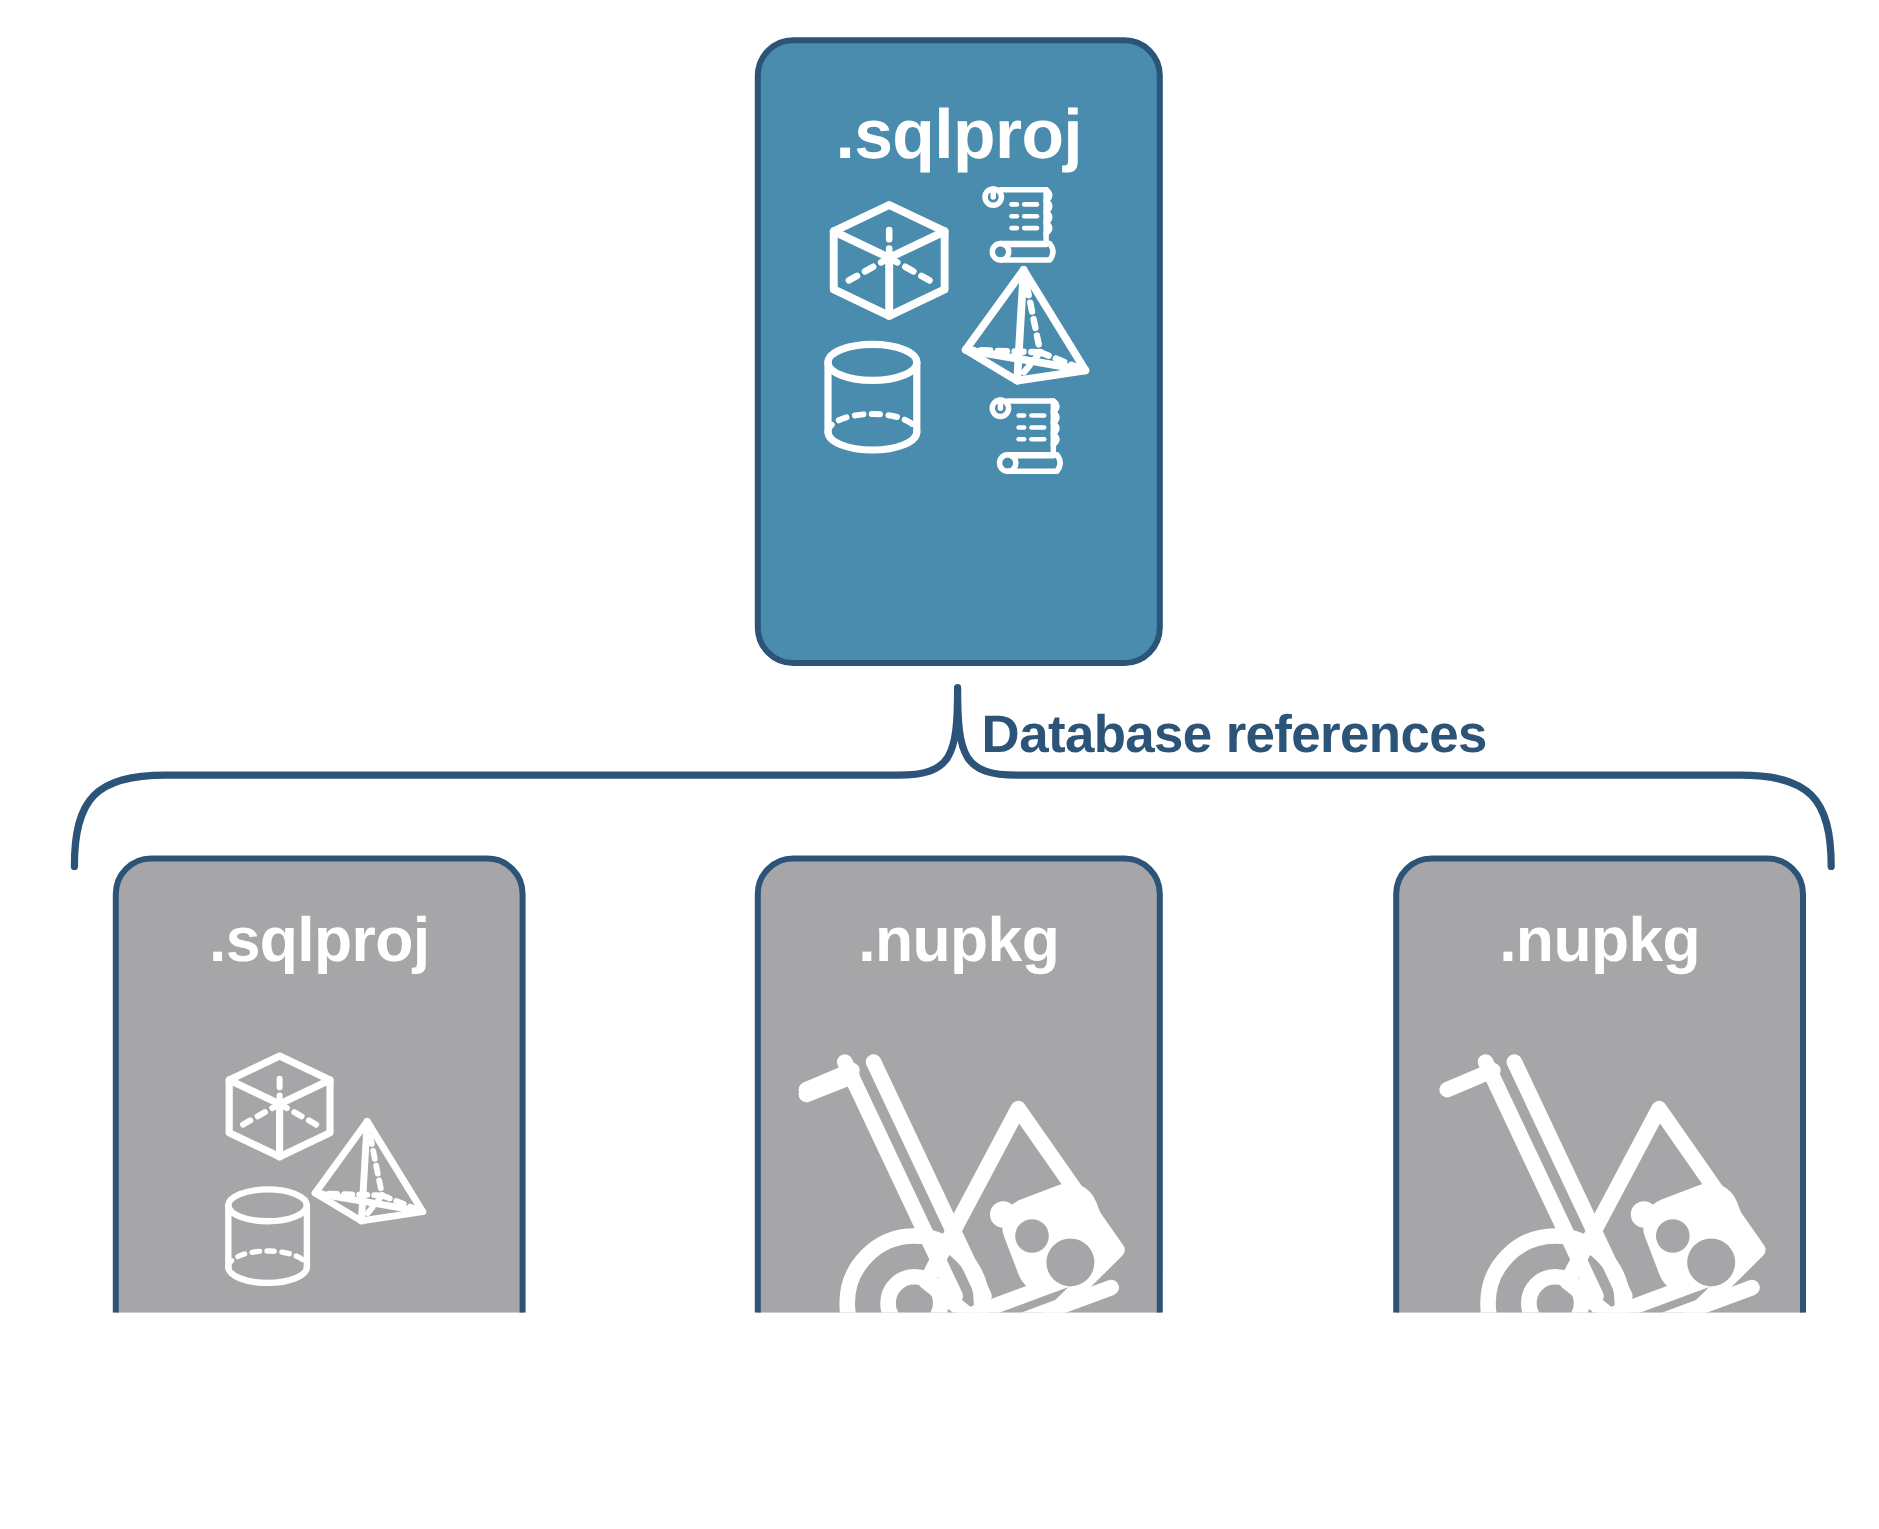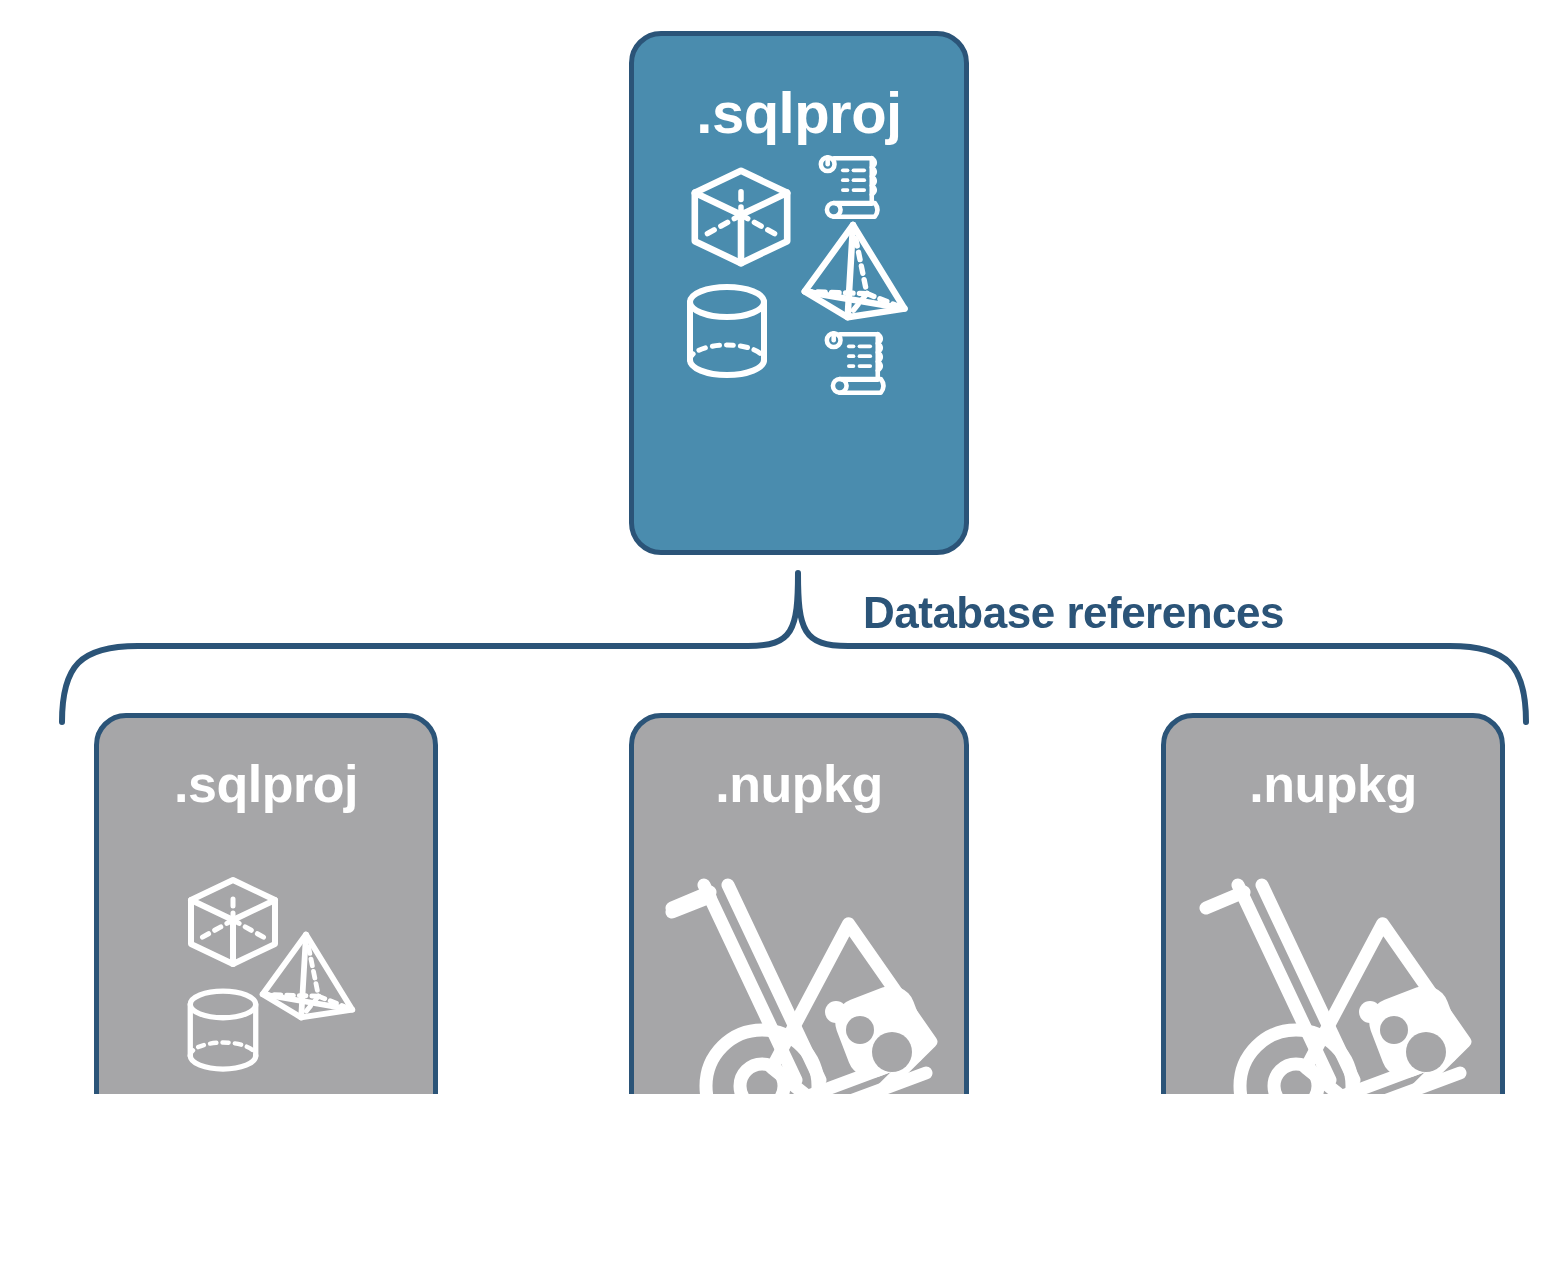--- a/index.html
+++ b/index.html
@@ -85,21 +85,21 @@
   #brace {
     position: absolute;
     left: 0;
     top: 540px;
     width: 1566px;
     height: 210px;
     pointer-events: none;
   }
   #brace-label {
     position: absolute;
-    left: 845px;
+    left: 800px;
     top: 588px;
     font-size: 44px;
     font-weight: bold;
     color: #2B5478;
     letter-spacing: -0.5px;
     white-space: nowrap;
     user-select: none;
   }
 </style>
 </head>

